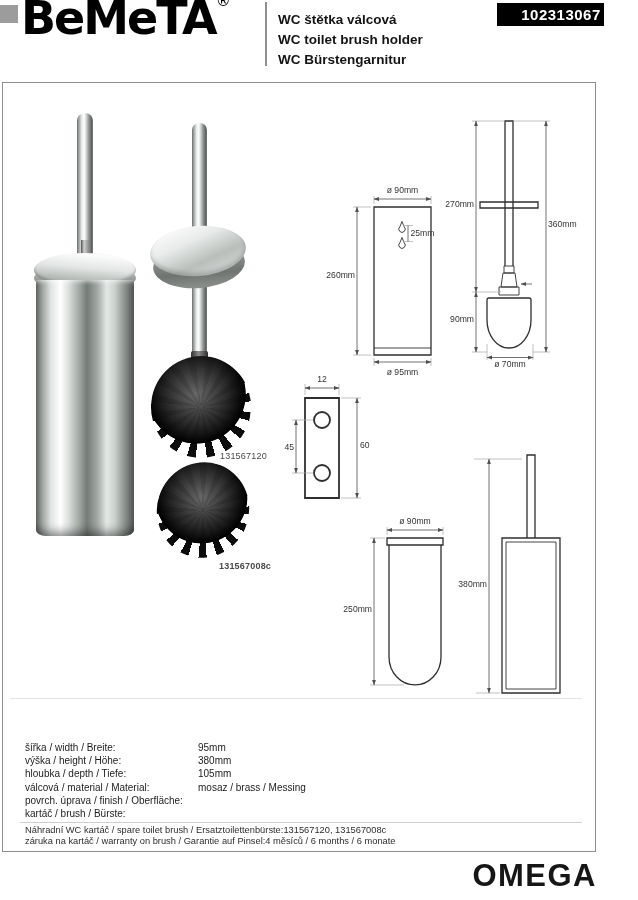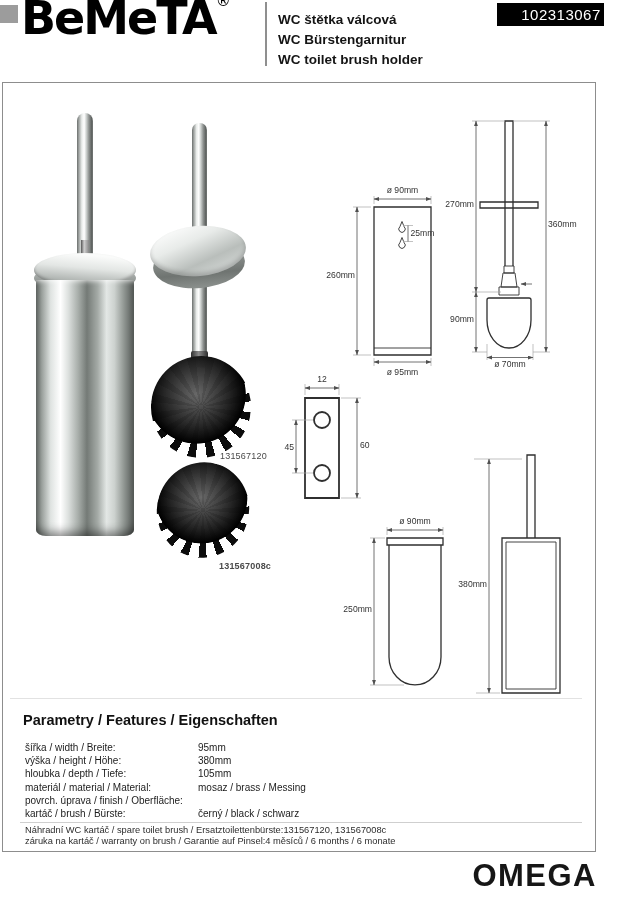--- a/index.html
+++ b/index.html
@@ -8,21 +8,21 @@
   .abs{position:absolute;}
 
   
   .logo-mark{left:0;top:5px;width:18px;height:18px;background:#9c9c9c;}
   .logo-text{left:21px;top:-9px;font-family:"DejaVu Sans",sans-serif;font-size:46px;
              font-weight:600;letter-spacing:-2px;color:#000;white-space:nowrap;}
   .logo-reg{font-size:15px;font-weight:400;vertical-align:28px;letter-spacing:0;}
   .hdr-divider{left:265px;top:2px;width:2px;height:64px;background:#8f8f8f;}
   .hdr-titles{left:278px;top:10px;font-size:13.5px;font-weight:bold;line-height:20px;color:#141414;}
   .code-box{left:497px;top:3px;width:128px;height:23px;background:#000;color:#fff;
-            font-size:15px;font-weight:normal;text-align:center;line-height:23px;letter-spacing:.5px;}
+            font-size:15px;font-weight:bold;text-align:center;line-height:23px;letter-spacing:.5px;}
 
   
   .frame{left:2px;top:82px;width:594px;height:770px;border:1.5px solid #8d8d8d;box-sizing:border-box;background:#fff;}
   .params-sep-top{left:10px;top:698px;width:572px;height:1px;background:#e2e2e2;}
   .params-sep-mid{left:20px;top:822px;width:562px;height:1px;background:#cfcfcf;}
 
   
   .chrome-v{background:linear-gradient(90deg,#6b6f6d 0%,#9fa3a1 12%,#e9ecea 30%,#ffffff 45%,
             #cfd3d1 58%,#8d918f 75%,#5d615f 92%,#777b79 100%);}
   .holder-rod{left:77px;top:113px;width:16px;height:172px;border-radius:8px 8px 0 0;}
@@ -82,22 +82,22 @@
 </head>
 <body>
 
 <div id="page">
 
   <div class="abs logo-mark"></div>
   <div class="abs logo-text"><span>BeMeTA</span><span class="logo-reg">®</span></div>
   <div class="abs hdr-divider"></div>
   <div class="abs hdr-titles">
     <div>WC štětka válcová</div>
+    <div>WC toilet brush holder</div>
     <div>WC Bürstengarnitur</div>
-    <div>WC toilet brush holder</div>
   </div>
   <div class="abs code-box">102313067</div>
 
   <div class="abs frame"></div>
   <div class="abs params-sep-top"></div>
   <div class="abs params-sep-mid"></div>
 
   <div class="abs holder-rod chrome-v"></div>
   <div class="abs holder-neck"></div>
   <div class="abs holder-lid-rim"></div>
@@ -185,44 +185,42 @@
     <g>
       <path class="outline" d="M527,538 V455 H535 V538"></path>
       <path class="outline" d="M502,538 H560 V693 H502 z"></path>
       <path class="thin" d="M506,542 H556 V689 H506 z"></path>
       <path class="ext" d="M522,459 H474 M500,693 H476"></path>
       <path class="dim" d="M489,459 V693" marker-start="url(#arr)" marker-end="url(#arr)"></path>
       <text class="dimtxt" x="487" y="587" text-anchor="end">380mm</text>
     </g>
   </svg>
 
-  <div class="abs params-title">Parametry / Features / Eigenschaften</div>
   <div class="abs params-table">
     <div class="p-row">
       <span class="p-label">šířka / width / Breite:</span>
       <span class="p-value">95mm</span>
     </div>
     <div class="p-row">
       <span class="p-label">výška / height / Höhe:</span>
       <span class="p-value">380mm</span>
     </div>
     <div class="p-row">
       <span class="p-label">hloubka / depth / Tiefe:</span>
       <span class="p-value">105mm</span>
     </div>
     <div class="p-row">
-      <span class="p-label">materiál / material / Material:</span>
+      <span class="p-label">válcová / material / Material:</span>
       <span class="p-value">mosaz / brass / Messing</span>
     </div>
     <div class="p-row">
       <span class="p-label">povrch. úprava / finish / Oberfläche:</span>
     </div>
     <div class="p-row">
       <span class="p-label">kartáč / brush / Bürste:</span>
-      <span class="p-value">černý / black / schwarz</span>
     </div>
   </div>
   <div class="abs notes">
     <div>
       <span class="n-label">Náhradní WC kartáč / spare toilet brush / Ersatztoilettenbürste:</span><span>131567120, 131567008c</span>
     </div>
     <div>
       <span class="n-label">záruka na kartáč / warranty on brush / Garantie auf Pinsel:</span><span>4 měsíců / 6 months / 6 monate</span>
     </div>
   </div>

